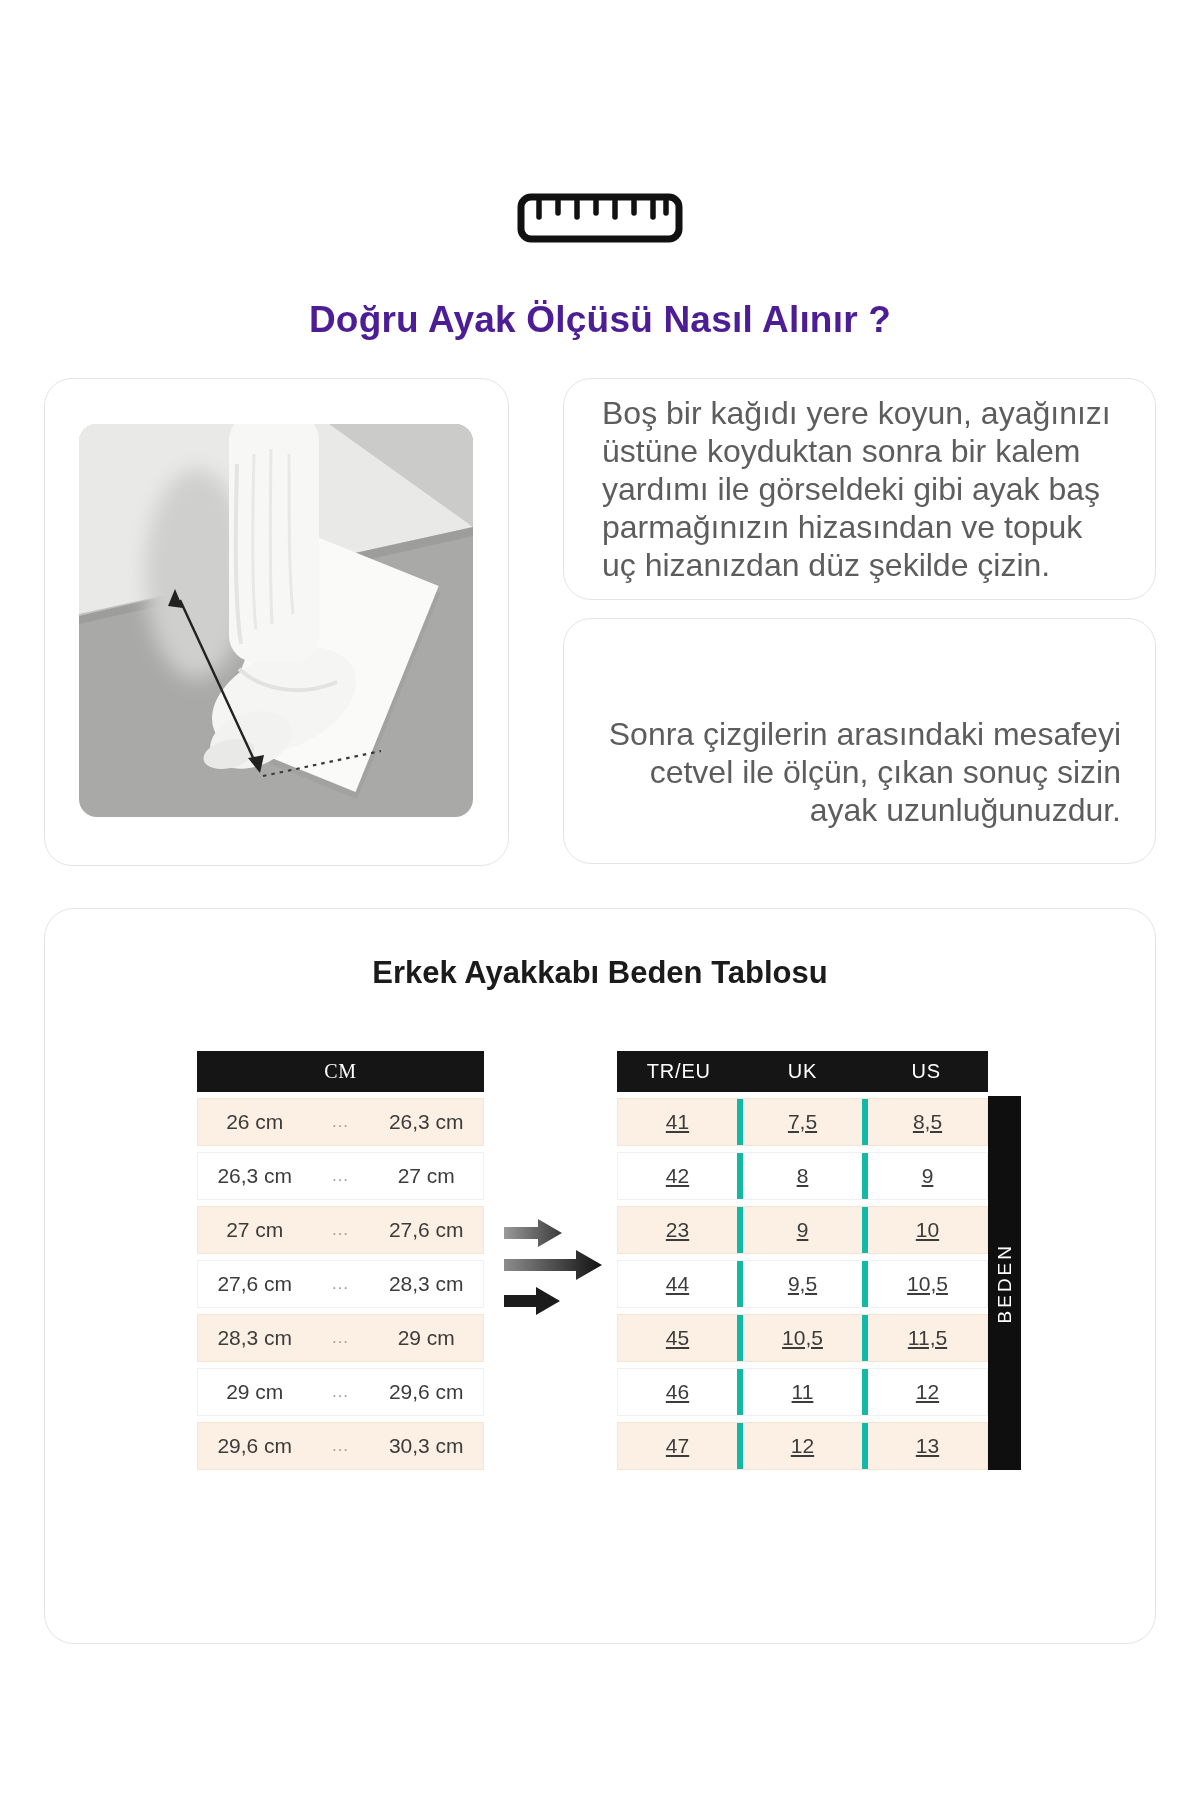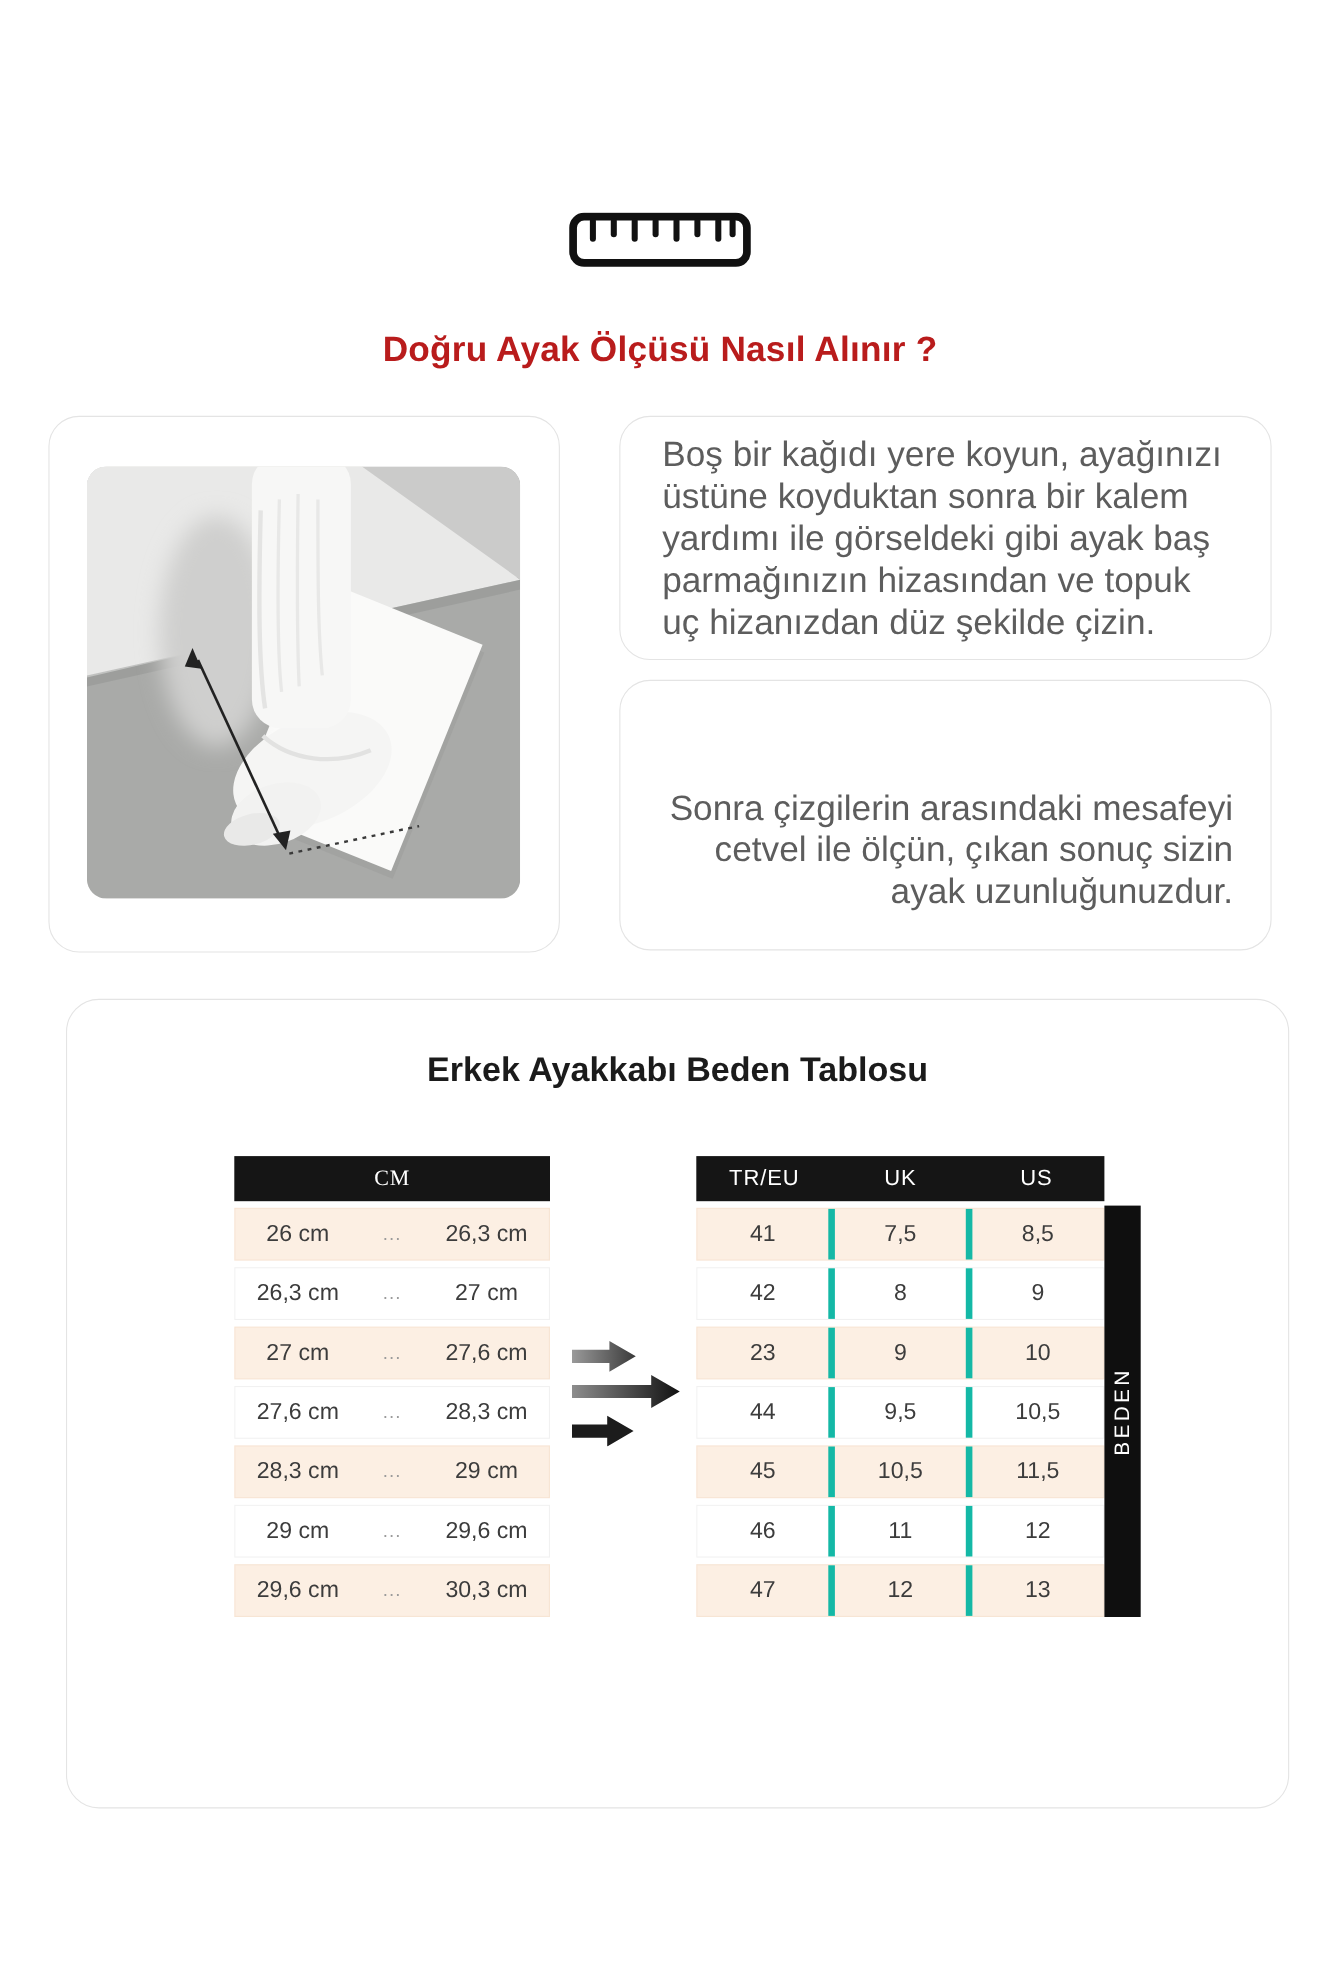--- a/index.html
+++ b/index.html
@@ -2,51 +2,51 @@
 <html><head>
 <meta charset="utf-8">
 <style>
   html,body{margin:0;padding:0;background:#ffffff;}
   .page{position:relative;width:1200px;height:1800px;background:#ffffff;overflow:hidden;
         font-family:"Liberation Sans","DejaVu Sans",sans-serif;color:#1b1b1b;}
 
   
   .ruler-wrap{position:absolute;top:193px;left:0;width:100%;display:flex;justify-content:center;}
   .page-title{position:absolute;top:299px;left:0;width:100%;text-align:center;
-              font-size:32px;font-weight:700;color:#b91c1c;letter-spacing:.2px;}
+              font-size:37px;font-weight:700;color:#4c1d95;letter-spacing:.2px;}
 
   
   .card{position:absolute;background:#fff;border:1.5px solid #e4e4e4;border-radius:28px;box-sizing:border-box;}
   .photo-card{left:44px;top:378px;width:465px;height:488px;}
   .photo-frame{position:absolute;left:34px;top:45px;width:394px;height:393px;border-radius:18px;overflow:hidden;}
   .tcard1{left:563px;top:378px;width:593px;height:222px;display:flex;align-items:center;}
   .tcard2{left:563px;top:618px;width:593px;height:246px;display:flex;align-items:flex-start;}
   .tcard2 .instr{padding-top:96px;text-align:right;}
   .instr{font-size:32px;line-height:38px;color:#5d5d5d;padding-left:38px;padding-right:34px;}
 
   
-  .size-card{left:44px;top:908px;width:1112px;height:736px;border-radius:30px;margin-left:16px;}
+  .size-card{left:44px;top:908px;width:1112px;height:736px;border-radius:30px;}
   .size-title{position:absolute;top:46px;left:0;width:100%;text-align:center;
               font-size:31px;font-weight:700;color:#1b1b1b;}
 
   .tbl{position:absolute;box-sizing:border-box;}
   .tbl-head{height:41px;background:#151515;color:#ffffff;display:flex;align-items:center;
             font-size:20px;font-weight:500;letter-spacing:.8px;margin-bottom:6px;}
   .cm-tbl{left:152px;top:142px;width:287px;}
   .cm-tbl .tbl-head{justify-content:center;font-family:Liberation Serif, serif;}
   .row{height:48px;display:flex;align-items:center;margin-bottom:6px;background:#fff;
        border:1px solid rgba(0,0,0,.055);box-sizing:border-box;font-size:21px;font-weight:500;color:#3c3c3c;}
   .row:nth-child(odd){background:#fcefe3;border-color:rgba(210,160,110,.12);}
   .rows .row:last-child{margin-bottom:0;}
   .cm-cell{flex:1;text-align:center;}
   .dots{width:58px;text-align:center;color:#9b9b9b;font-size:17px;letter-spacing:1px;}
 
   .eu-tbl{left:572px;top:142px;width:371px;}
   .eu-head-cell{flex:1;text-align:center;}
-  .eu-cell{flex:1;text-align:right;height:100%;display:flex;align-items:center;justify-content:center;box-sizing:border-box;}
+  .eu-cell{flex:1;text-align:right;height:100%;display:flex;align-items:center;justify-content:center;box-sizing:border-box;text-decoration:underline;}
   .eu-cell + .eu-cell{border-left:6px solid #14b8a6;}
 
   .arrows-wrap{position:absolute;left:459px;top:306px;width:100px;height:100px;}
 
   .beden-strip{position:absolute;left:943px;top:187px;width:33px;height:374px;background:#0f0f0f;
                display:flex;align-items:center;justify-content:center;}
   .beden-strip span{writing-mode:vertical-rl;transform:rotate(180deg);color:#ffffff;
                     font-size:19px;letter-spacing:3px;font-weight:500;}
 </style>
 </head>

